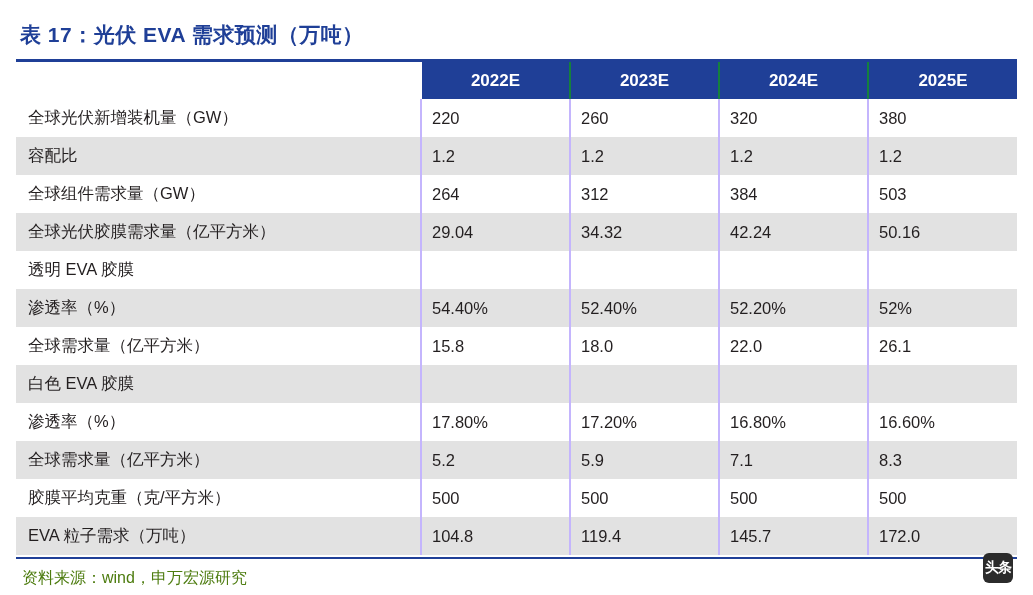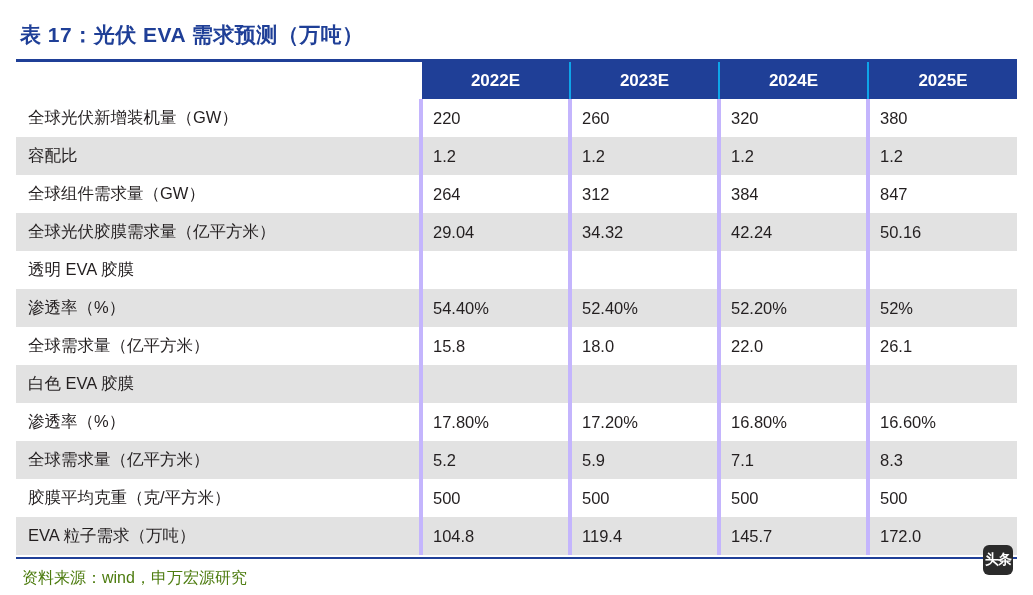--- a/index.html
+++ b/index.html
@@ -45,35 +45,35 @@
   table.tbl col.c3 { width: 149px; }
   table.tbl col.c4 { width: 149px; }
 
   thead th {
     background: #1f3f97;
     color: #ffffff;
     font-size: 17px;
     font-weight: bold;
     height: 37px;
     text-align: center;
-    border-right: 2px solid #0ea5e9;
+    border-right: 2px solid #15803d;
     padding: 0;
   }
   thead th.head-blank {
     background: #ffffff;
     border-right: 2px solid #ffffff;
   }
   thead th:last-child { border-right: none; }
 
   tbody td {
     font-size: 16.5px;
     color: #231f20;
     height: 38px;
     padding: 0 0 0 10px;
-    border-right: 4px solid #c4b5fd;
+    border-right: 2px solid #c4b5fd;
     vertical-align: middle;
     white-space: nowrap;
     overflow: hidden;
   }
   tbody td:last-child { border-right: none; }
   tbody tr.alt td { background: #e2e2e2; }
   tbody tr.plain td { background: #ffffff; }
   tbody td.label { padding-left: 12px; }
 
   .bottom-rule {
@@ -83,21 +83,21 @@
     margin-top: 2px;
   }
   .source {
     color: #4d7c0f;
     font-size: 16px;
     padding: 9px 0 0 6px;
   }
   .watermark {
     position: absolute;
     right: 20px;
-    bottom: 20px;
+    bottom: 12px;
     display: flex;
     align-items: center;
     gap: 20px;
   }
   .wm-icon {
     width: 30px;
     height: 30px;
     border-radius: 6px;
     background: #2b2b2b;
     color: #ffffff;
@@ -152,21 +152,21 @@
         <td>1.2</td>
         <td>1.2</td>
         <td>1.2</td>
         <td>1.2</td>
       </tr>
       <tr class="plain">
         <td class="label">全球组件需求量（GW）</td>
         <td>264</td>
         <td>312</td>
         <td>384</td>
-        <td>847</td>
+        <td>503</td>
       </tr>
       <tr class="alt">
         <td class="label">全球光伏胶膜需求量（亿平方米）</td>
         <td>29.04</td>
         <td>34.32</td>
         <td>42.24</td>
         <td>50.16</td>
       </tr>
       <tr class="plain">
         <td class="label">透明 EVA 胶膜</td>

